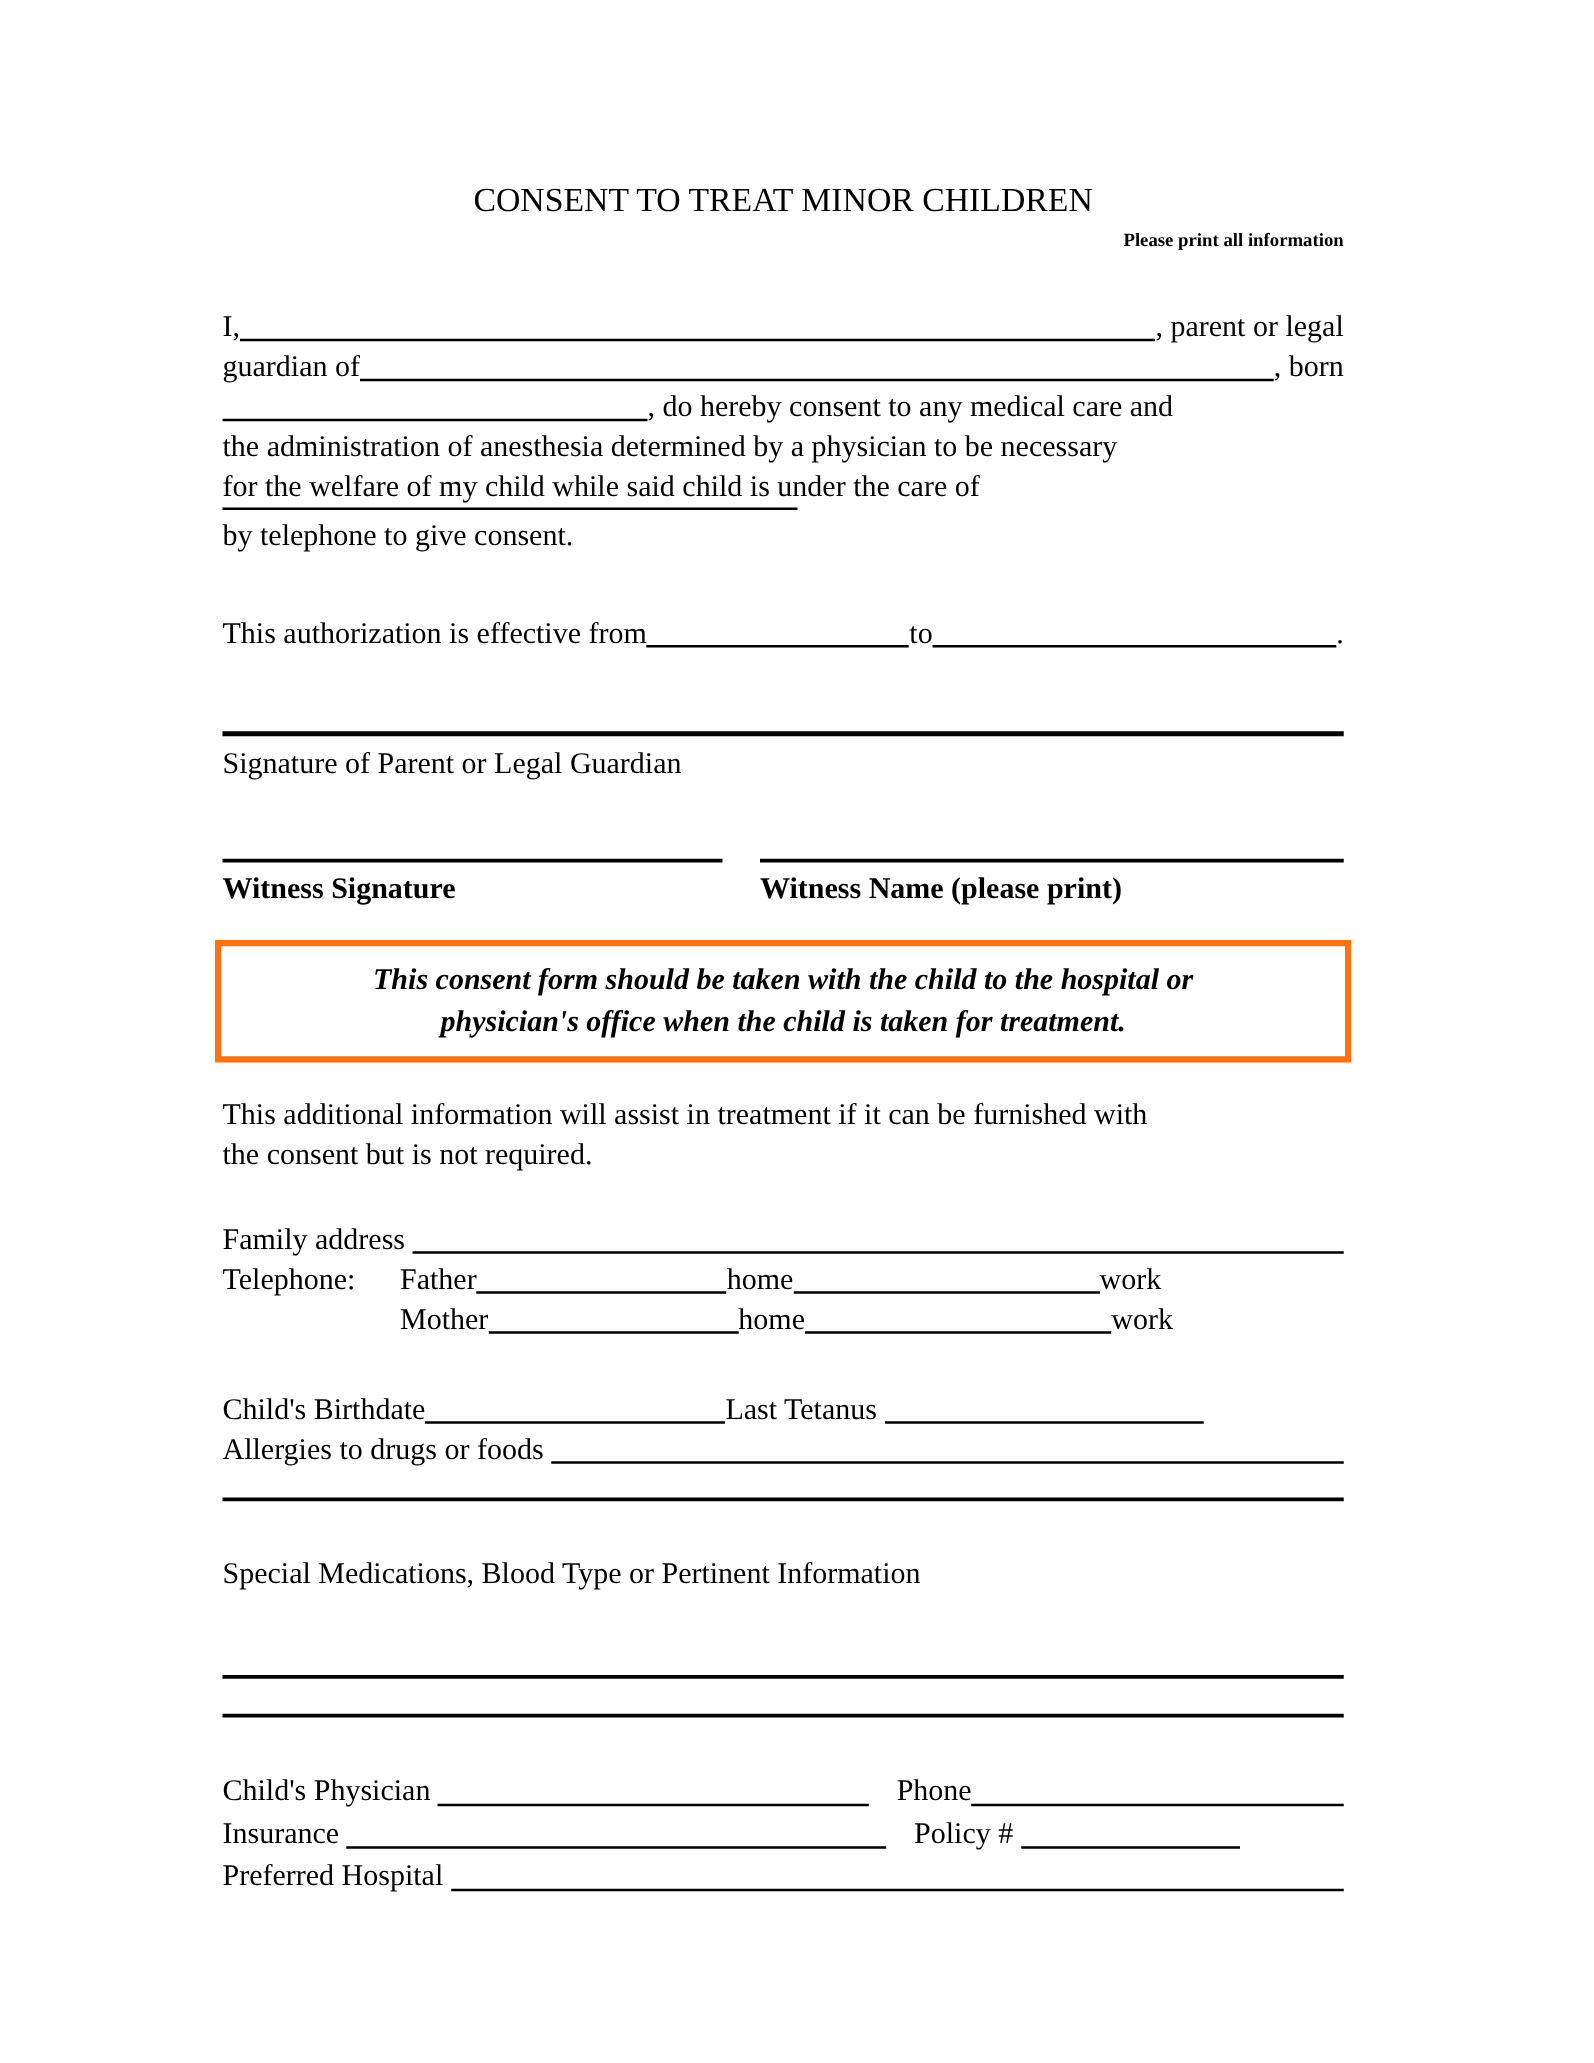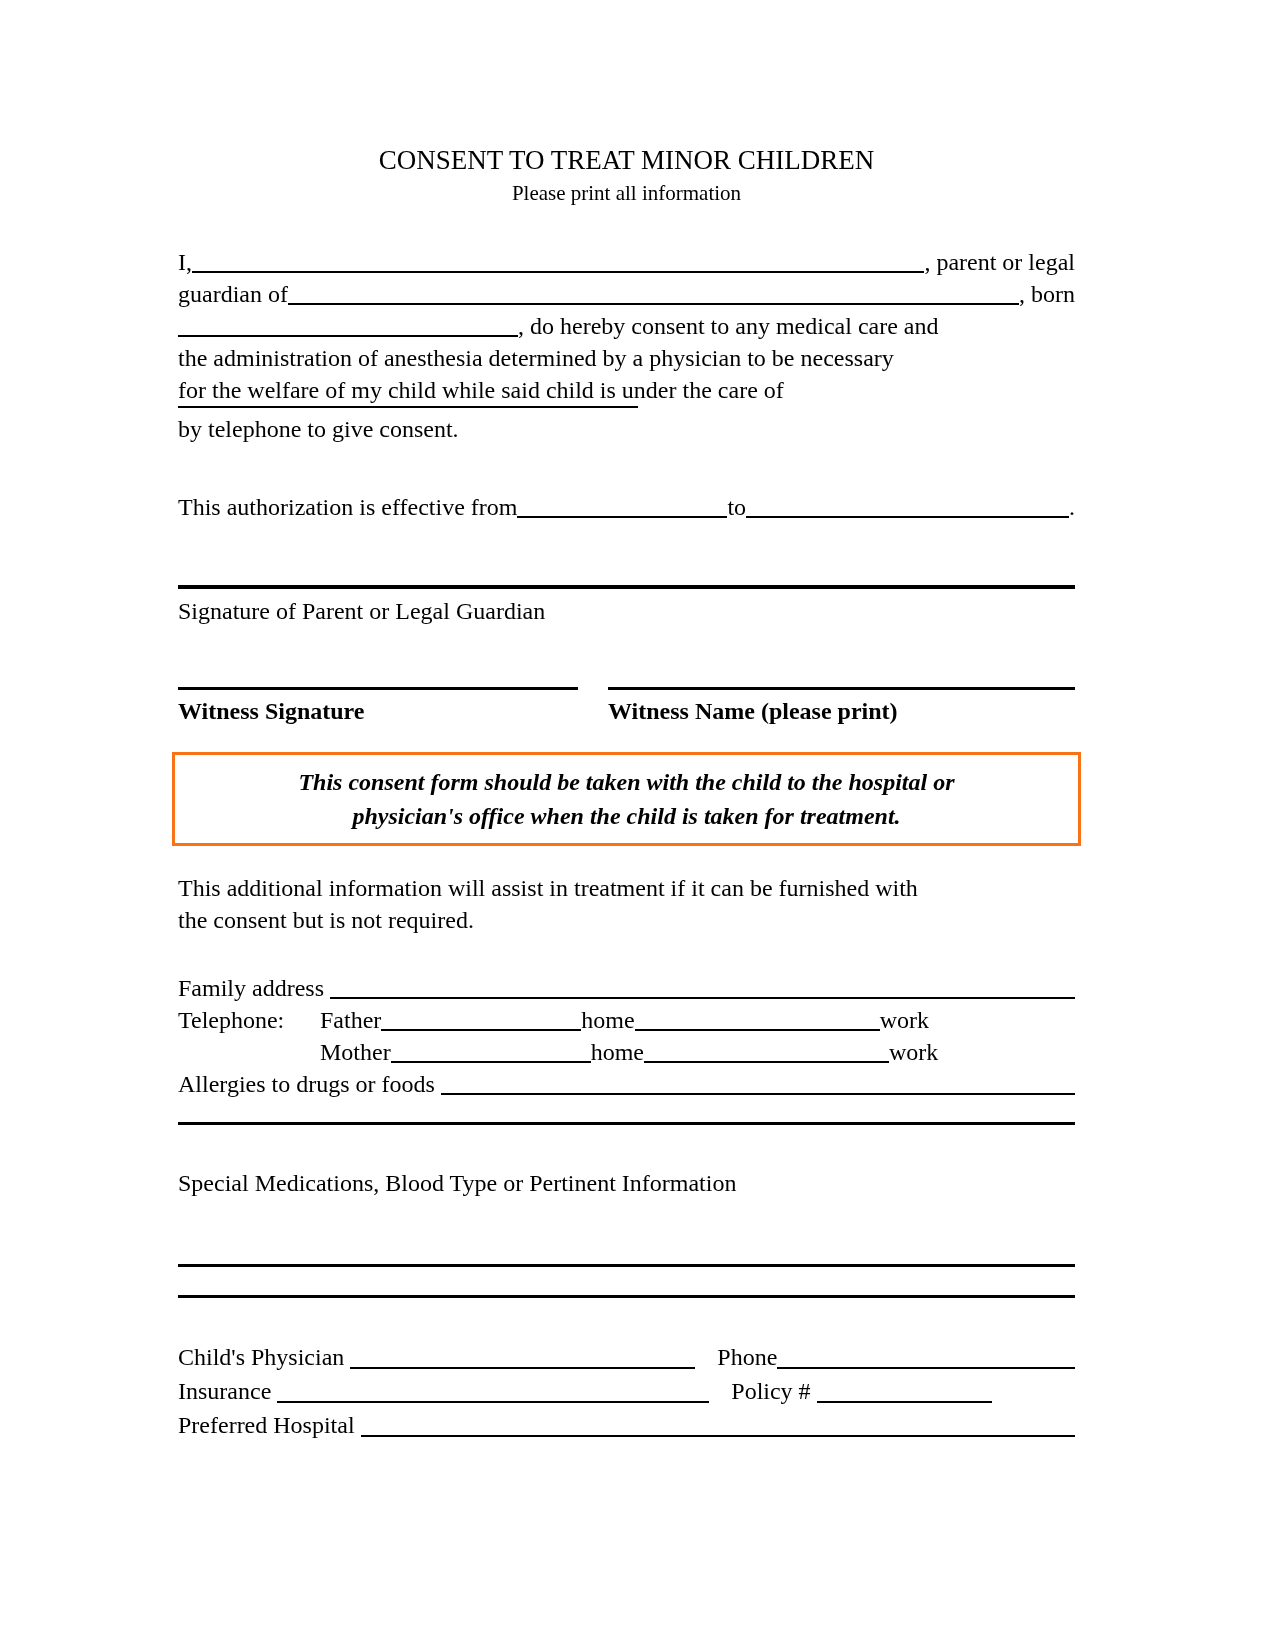--- a/index.html
+++ b/index.html
@@ -11,21 +11,21 @@
     color: #000000;
     font-family: "Liberation Serif", serif;
     font-size: 24px;
     line-height: 32px;
     box-sizing: border-box;
     padding: 142px 200px 0 178px;
     overflow: hidden;
     border-radius: 16px;
   }
   .title   { font-size: 27px; line-height: 36px; text-align: center; }
-  .subtitle{ font-size: 21px; line-height: 30px; text-align: center; }
+  .subtitle{ font-size: 15px; line-height: 30px; text-align: right; font-weight: bold; }
 
   .para { margin-top: 38px; }
   .line { display: flex; }
   .t { white-space: pre; }
 
   .blank {
     display: block;
     height: 0;
     border-bottom: 2px solid #000;
     align-self: flex-end;
@@ -46,21 +46,21 @@
   .witness-col { border-top: 3px solid #000; padding-top: 6px; line-height: 30px; }
   .witness-col.left  { width: 400px; }
   .witness-gap { width: 30px; }
   .witness-col.right { flex: 1 1 auto; }
 
   .notice-box {
     margin-top: 26px;
     margin-left: -6px;
     width: 909px;
     box-sizing: border-box;
-    border: 3px solid #f97316;
+    border: 5px solid #f97316;
     padding: 10px 8px;
     text-align: center;
     font-weight: bold;
     font-style: italic;
     line-height: 34px;
   }
 
   .add-info { margin-top: 26px; }
 
   .field-row { display: flex; }
@@ -168,20 +168,26 @@
 
   <div class="field-row">
     <span class="tel-label"></span>
     <span class="t">Mother</span>
     <span class="blank w200"></span>
     <span class="t">home</span>
     <span class="blank w245"></span>
     <span class="t">work</span>
   </div>
 
+  <div class="field-row mt40">
+    <span class="t">Child's Birthdate</span>
+    <span class="blank w240"></span>
+    <span class="t">Last Tetanus </span>
+    <span class="blank w255"></span>
+  </div>
 
   <div class="field-row">
     <span class="t">Allergies to drugs or foods </span>
     <span class="blank fill"></span>
   </div>
 
   <div class="rule-row"></div>
 
   <div class="mt42">Special Medications, Blood Type or Pertinent Information</div>
 

